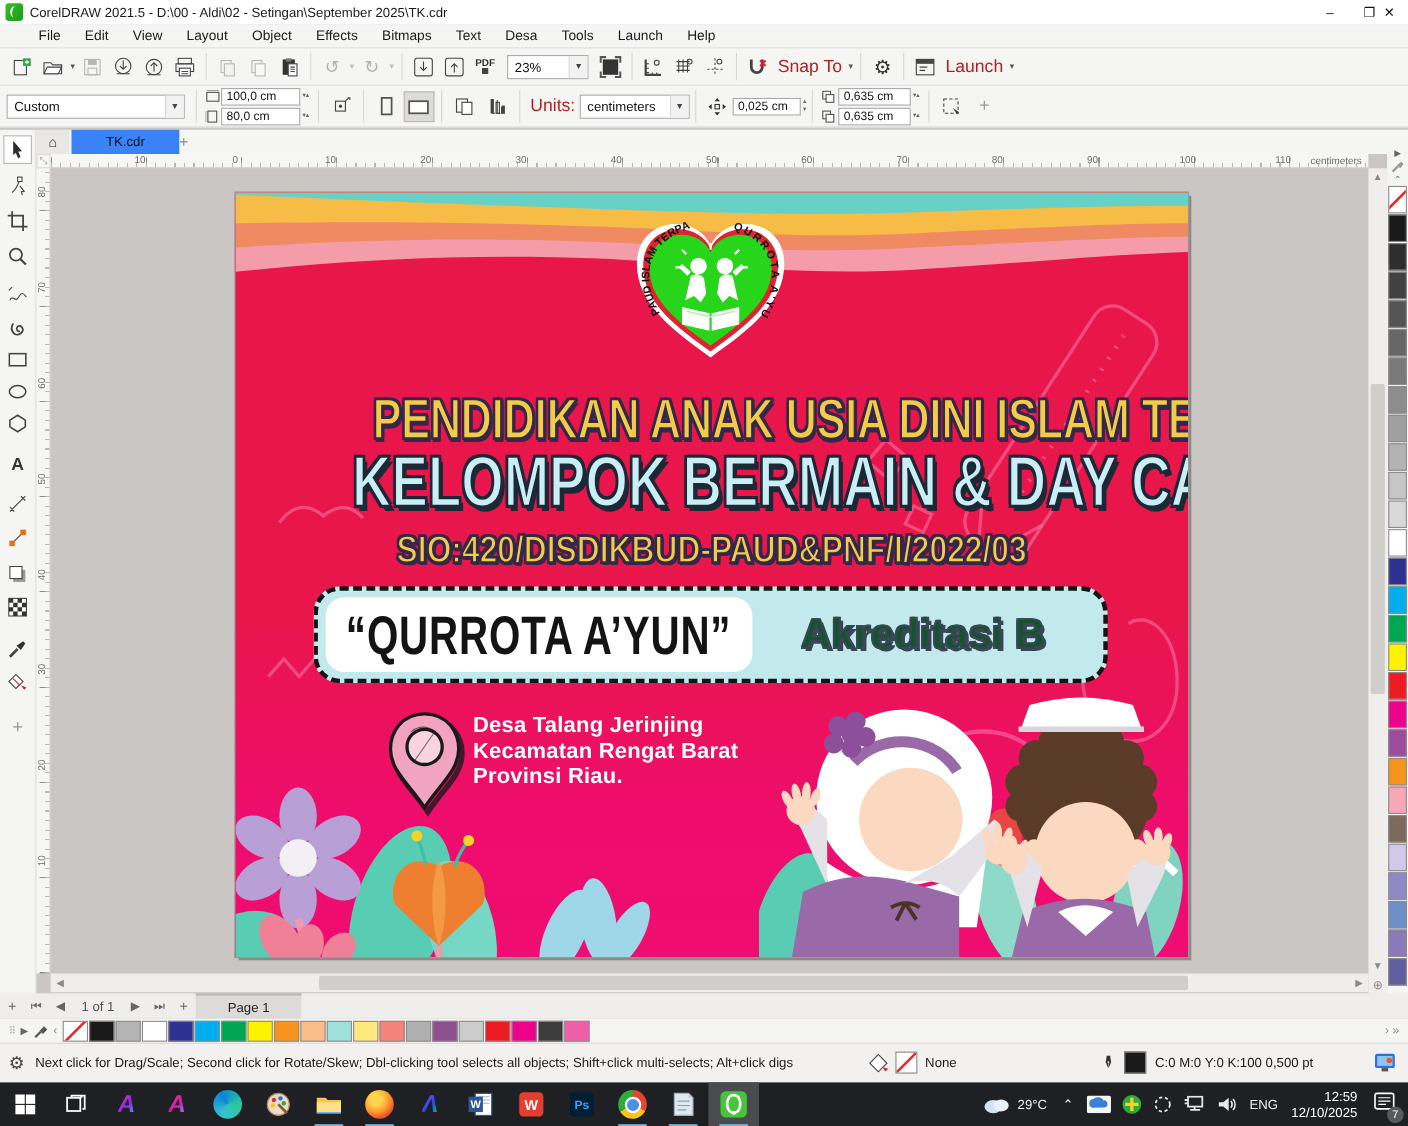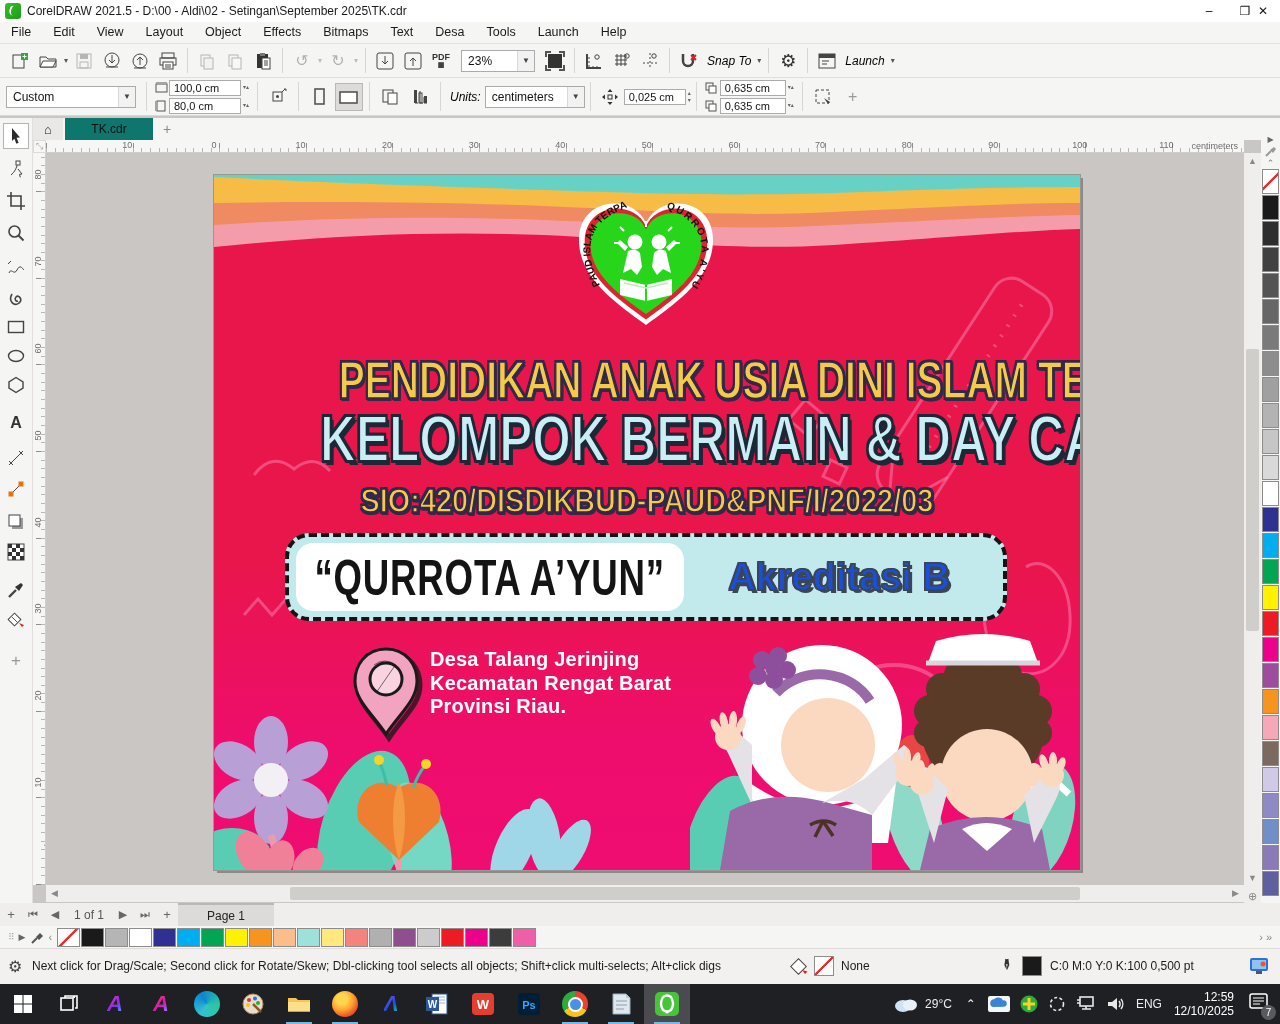--- a/index.html
+++ b/index.html
@@ -11,47 +11,47 @@
   .sep{width:1px;align-self:stretch;background:#d8d6d4;margin:4px 5px;}
   
   #titlebar{left:0;top:0;width:1280px;height:22px;background:#ffffff;font-size:12px;color:#1a1a1a;}
   #app-icon{left:5px;top:3px;width:16px;height:16px;border-radius:3px;
             background:linear-gradient(135deg,#35c02c,#1d9a17);}
   #app-icon:before{content:"";position:absolute;left:4px;top:3px;width:7px;height:10px;
             border-left:2px solid #fff;border-radius:40% 0 40% 60%;transform:rotate(18deg);}
   #title-text{left:27px;top:0;line-height:22px;white-space:nowrap;}
   .winbtn{top:0;width:34px;height:22px;text-align:center;line-height:22px;font-size:12px;color:#111;}
   #menubar{left:0;top:22px;width:1280px;height:22px;background:#f5f5f4;border-bottom:1px solid #e3e2e0;
-           display:flex;align-items:center;padding-left:0;box-sizing:border-box;}
+           display:flex;align-items:center;padding-left:24px;box-sizing:border-box;}
   .menu-item{padding:0 11px;font-size:12.5px;color:#1a1a1a;line-height:21px;}
   
   #toolbar{left:0;top:44px;width:1280px;height:34px;background:#f5f5f4;border-bottom:1px solid #e0dfdd;
            display:flex;align-items:center;padding:0 6px;box-sizing:border-box;}
   .tbico{width:24px;height:24px;margin:0 2px;display:inline-flex;align-items:center;justify-content:center;}
   .tbico svg{display:block}
   .dim{opacity:.35;}
   .caret{font-size:8px;color:#555;margin:0 2px;}
   .combo{height:22px;background:#fff;border:1px solid #ababab;display:flex;align-items:center;
          font-size:12px;color:#111;padding-left:6px;box-sizing:border-box;}
   .combo .arrow{margin-left:auto;width:16px;text-align:center;color:#444;font-size:8px;border-left:1px solid #d9d9d9;
                 align-self:stretch;display:flex;align-items:center;justify-content:center;background:#f2f2f2;}
-  .tlabel{font-size:12px;color:#000000;margin:0 4px;font-style:italic;}
+  .tlabel{font-size:16px;color:#b91c1c;margin:0 4px;}
   #propbar{left:0;top:78px;width:1280px;height:38px;background:#f5f5f4;border-bottom:1px solid #d9d8d6;
            display:flex;align-items:center;padding:0 6px;box-sizing:border-box;}
   .numfield{width:72px;height:16px;background:#fff;border:1px solid #ababab;font-size:11px;color:#111;
             display:flex;align-items:center;padding-left:4px;box-sizing:border-box;}
   .spin{font-size:6px;color:#666;line-height:7px;margin-left:2px;}
   .fieldpair{display:flex;flex-direction:column;gap:2px;margin:0 3px;}
   .fieldrow{display:flex;align-items:center;}
   .pbbtn{width:26px;height:26px;border:1px solid transparent;display:inline-flex;align-items:center;justify-content:center;margin:0 1px;}
   .pbbtn.pressed{background:#dcdbd9;border:1px solid #b9b8b6;}
   
   #tabrow{left:33px;top:118px;width:1247px;height:22px;background:#f5f5f4;}
   #home-btn{left:0px;top:0px;width:30px;height:22px;background:#e9e8e6;display:flex;align-items:center;justify-content:center;font-size:13px;color:#222;}
-  #doc-tab{left:32px;top:0;width:88px;height:22px;background:#0f766e;border-bottom:4px solid #f97316;
+  #doc-tab{left:32px;top:0;width:98px;height:22px;background:#3b82f6;border-bottom:4px solid #f97316;
            font-size:12px;color:#111;display:flex;align-items:center;justify-content:center;}
   #tab-add{left:122px;top:0;width:24px;height:22px;color:#8a8a8a;font-size:14px;display:flex;align-items:center;justify-content:center;}
   
   #ruler-corner{left:33px;top:140px;width:13px;height:13px;background:#f6f6f5;border:1px solid #dcdbd9;box-sizing:border-box;color:#999;font-size:9px;line-height:11px;text-align:center;}
   #hruler{left:46px;top:140px;width:1198px;height:13px;background:#f6f6f5;border-bottom:1px solid #cfcecd;box-sizing:border-box;overflow:hidden;
     background-image:repeating-linear-gradient(90deg,#b9b8b6 0 1px,transparent 1px 8.66px),
                      repeating-linear-gradient(90deg,#8f8e8c 0 1px,transparent 1px 86.6px);
     background-size:100% 4px,100% 9px;background-position:left bottom,left bottom;background-repeat:no-repeat;}
   .hnums{position:absolute;left:38px;top:0;display:flex;}
   .hnum{width:86.6px;text-align:center;font-size:9px;color:#6e6d6b;line-height:10px;}
@@ -72,21 +72,21 @@
   #canvas{left:46px;top:153px;width:1198px;height:732px;background:#c9c6c3;overflow:hidden;}
   #page{position:absolute;left:168px;top:22px;width:866px;height:695px;background:#e9164b;
         outline:1px solid #9a9896;box-shadow:3px 3px 0 rgba(90,88,86,.55);overflow:hidden;}
   .bansvg{position:absolute;left:0;top:0;}
   .h1{position:absolute;left:0;width:866px;text-align:center;white-space:nowrap;font-weight:bold;}
   .h1 > span{display:inline-block;}
   .yellowtxt{color:#f3cb48;-webkit-text-stroke:1.5px #33284a;
      text-shadow:3px 3px 0 #33284a,-2px -2px 0 #33284a,2px -2px 0 #33284a,-2px 2px 0 #33284a,2px 2px 0 #33284a,0 3px 0 #33284a,3px 0 0 #33284a;}
   .bluetxt{color:#c9eef6;-webkit-text-stroke:2px #1d2836;
      text-shadow:4px 4px 0 #1d2836,-2px -2px 0 #1d2836,2px -2px 0 #1d2836,-2px 2px 0 #1d2836,2px 2px 0 #1d2836;}
-  .whitetxt{color:#1d4ed8;-webkit-text-stroke:1.5px #3a4656;
+  .whitetxt{color:#14532d;-webkit-text-stroke:1.5px #3a4656;
      text-shadow:3px 3px 0 #3a4656,-1px -1px 0 #3a4656,1px -1px 0 #3a4656,-1px 1px 0 #3a4656;}
   #pill{position:absolute;left:71px;top:358px;width:722px;height:88px;background:#c2e9ec;
         border:4px dashed #141414;border-radius:24px;box-sizing:border-box;}
   #pill-inner{position:absolute;left:7px;top:6px;width:388px;height:68px;background:#fff;border-radius:17px;
         display:flex;align-items:center;justify-content:center;white-space:nowrap;}
   #pill-name{font-weight:bold;font-size:47px;color:#141414;transform:scale(.78,1.05);letter-spacing:1px;}
   #pill-akre{position:absolute;left:400px;top:0;width:300px;height:80px;display:flex;align-items:center;justify-content:center;
         font-weight:bold;font-size:38px;}
   #address{position:absolute;left:216px;top:473px;font-weight:bold;font-size:20px;color:#fff;line-height:23.6px;letter-spacing:.2px;}
   
@@ -276,21 +276,21 @@
         <rect x="2" y="2" width="16" height="14" fill="none" stroke="#444"></rect>
         <rect x="2" y="2" width="16" height="4" fill="#444"></rect>
         <path d="M5,9h7M5,12h5" stroke="#444"></path>
       </svg>
     </span>
   <span class="tlabel">Launch</span>
   <span class="caret">▾</span>
 </div>
 
 <div id="propbar" class="abs">
-  <div class="combo" style="width:130px">
+  <div class="combo" style="width:162px">
     <span>Custom</span>
       <span class="arrow">▼</span>
   </div>
   <span class="sep" style="margin-left:10px"></span>
   <div class="fieldpair">
     <div class="fieldrow">
         <svg width="14" height="12">
           <rect x="1" y="2" width="11" height="8" fill="none" stroke="#555"></rect>
           <path d="M1,0h11" stroke="#555"></path>
         </svg>

